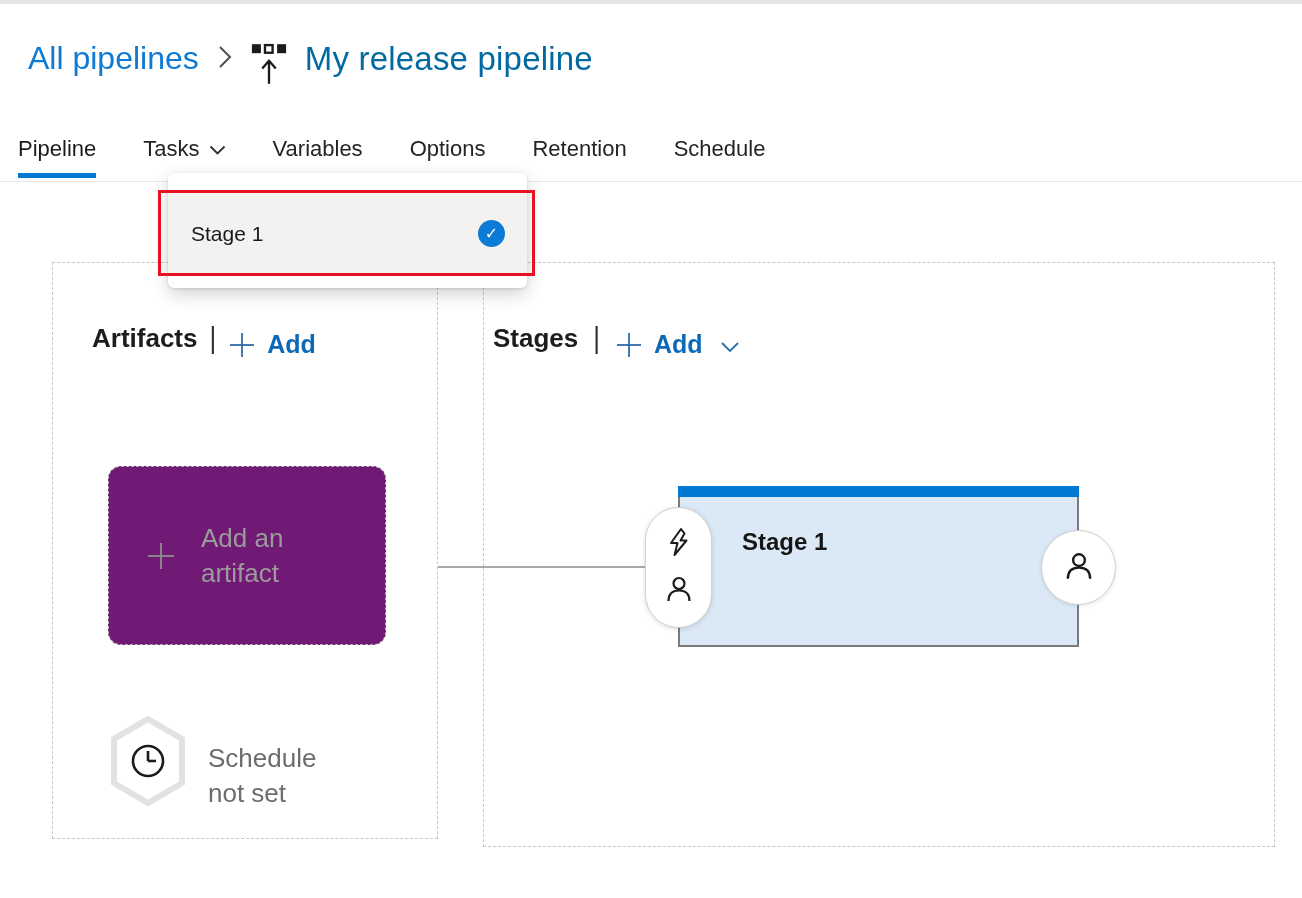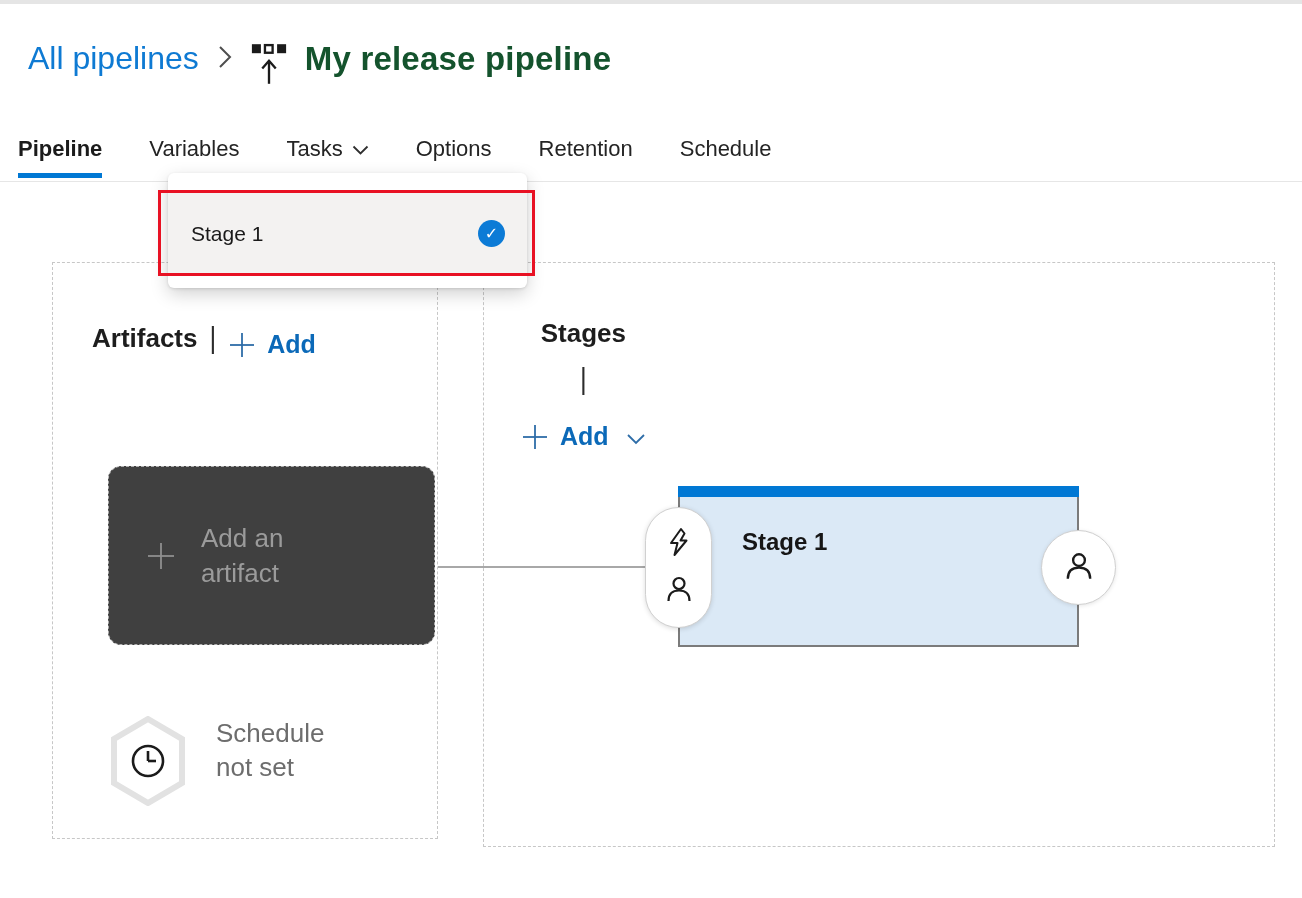--- a/index.html
+++ b/index.html
@@ -7,29 +7,29 @@
               font-family:"Liberation Sans","DejaVu Sans",sans-serif; position:relative; }
 
   .top-strip { position:absolute; left:0; top:0; width:1302px; height:4px; background:#e5e5e5; }
 
   
   .breadcrumb { position:absolute; left:28px; top:24px; height:54px;
                 display:flex; align-items:flex-start; gap:18px;margin-top:16px; }
   .bc-link { color:#0e7ad3; font-size:32px; font-weight:400; cursor:pointer; }
   .bc-sep svg { display:block; }
   .bc-icon svg { display:block; }
-  .bc-title { color:#14532d; font-size:33px; font-weight:700; letter-spacing:.2px; }
+  .bc-title { color:#0369a1; font-size:33px; font-weight:400; letter-spacing:.2px; }
 
   
   .tabbar { position:absolute; left:0; top:116px; width:1302px; height:66px;
             border-bottom:1px solid #e6e6e6; display:flex; align-items:center;
             gap:47px; padding-left:18px; }
   .tab { position:relative; height:66px; display:flex; align-items:center; gap:9px;
          font-size:22px; color:#242424; cursor:pointer; }
-  .tab.active { font-weight:700; color:#1b1b1b; }
+  .tab.active { font-weight:400; color:#1b1b1b; }
   .tab.active .underline { position:absolute; left:0; bottom:4px; height:5px; width:100%;
                            background:#0078d4; }
   .tab .chev svg { display:block; margin-top:3px; }
 
   
   .dropdown { position:absolute; left:168px; top:173px; width:359px; height:115px;
               background:#ffffff; border-radius:6px; z-index:20;
               box-shadow:0 6px 18px rgba(0,0,0,.18), 0 1px 3px rgba(0,0,0,.12); }
   .menu-item { margin-top:20px; height:81px; background:#f3f2f1;
                display:flex; align-items:center; padding:0 22px 0 23px; cursor:pointer; }
@@ -40,38 +40,38 @@
   .annotation-rect { position:absolute; left:158px; top:190px; width:377px; height:86px;
                      border:3px solid #e81123; z-index:30; pointer-events:none; }
 
   
   .panel { position:absolute; border:1px dashed #c7c7c7; background:transparent; }
   .panel.artifacts { left:52px; top:262px; width:386px; height:577px; }
   .panel.stages    { left:483px; top:262px; width:792px; height:585px; }
 
   .panel-header { position:absolute; display:flex; align-items:center; gap:15px; z-index:4; }
   .panel-header.artifacts-h { left:92px; top:318px;gap:12px; }
-  .panel-header.stages-h    { left:521px; top:318px;flex-direction:column; }
+  .panel-header.stages-h    { left:493px; top:318px; }
   .panel-title { font-size:26px; font-weight:700; color:#1d1d1d; }
   .panel-sep { font-size:26px; font-weight:300; color:#2c2c2c; transform:scaleY(1.15); }
   .add-btn { display:flex; align-items:center; gap:11px; cursor:pointer;margin-top:12px; }
   .add-btn .plus svg, .add-btn .chev svg { display:block; }
   .add-label { font-size:25px; font-weight:700; color:#0b69b8; }
 
   
-  .artifact-box { position:absolute; left:108px; top:466px; width:327px; height:179px;
-                  background:#404040; border:1px dashed #b0b0b0; border-radius:13px;
+  .artifact-box { position:absolute; left:108px; top:466px; width:278px; height:179px;
+                  background:#701a75; border:1px dashed #b0b0b0; border-radius:13px;
                   display:flex; align-items:center; padding-left:36px; gap:24px;
                   cursor:pointer; z-index:2; }
   .artifact-box .plus-g svg { display:block; }
   .artifact-box-label { width:140px; font-size:26px; color:#9b9b9b; line-height:1.32; }
 
   
-  .schedule { position:absolute; left:108px; top:716px; display:flex; align-items:flex-start;
-              gap:28px; cursor:pointer; z-index:2; }
+  .schedule { position:absolute; left:108px; top:716px; display:flex; align-items:flex-end;
+              gap:20px; cursor:pointer; z-index:2; }
   .schedule-label { width:145px; font-size:26px; color:#6d6d6d; line-height:1.32; }
 
   
   .connector { position:absolute; left:438px; top:566px; width:208px; height:2px;
                background:#a8a8a8; z-index:1; }
   .stage-card { position:absolute; left:678px; top:486px; width:401px; height:161px;
                 z-index:5; cursor:pointer; }
   .stage-card .accent { height:11px; background:#0078d4; }
   .stage-card .card-body { height:150px; background:#dbe9f6; border:2px solid #7b7b7b;
                            border-top:none; padding:31px 0 0 62px; }
@@ -111,29 +111,29 @@
   </span>
   <span class="bc-title">My release pipeline</span>
 </div>
 
 <div class="tabbar">
   <div class="tab active">
     <span>Pipeline</span>
     <span class="underline"></span>
   </div>
   <div class="tab">
-    <span>Variables</span>
-  </div>
-  <div class="tab">
     <span>Tasks</span>
     <span class="chev">
       <svg width="17" height="11" viewBox="0 0 17 11">
         <path d="M1.5 1.5 L8.5 8.5 L15.5 1.5" fill="none" stroke="#2f2f2f" stroke-width="1.8"></path>
       </svg>
     </span>
+  </div>
+  <div class="tab">
+    <span>Variables</span>
   </div>
   <div class="tab">
     <span>Options</span>
   </div>
   <div class="tab">
     <span>Retention</span>
   </div>
   <div class="tab">
     <span>Schedule</span>
   </div>

